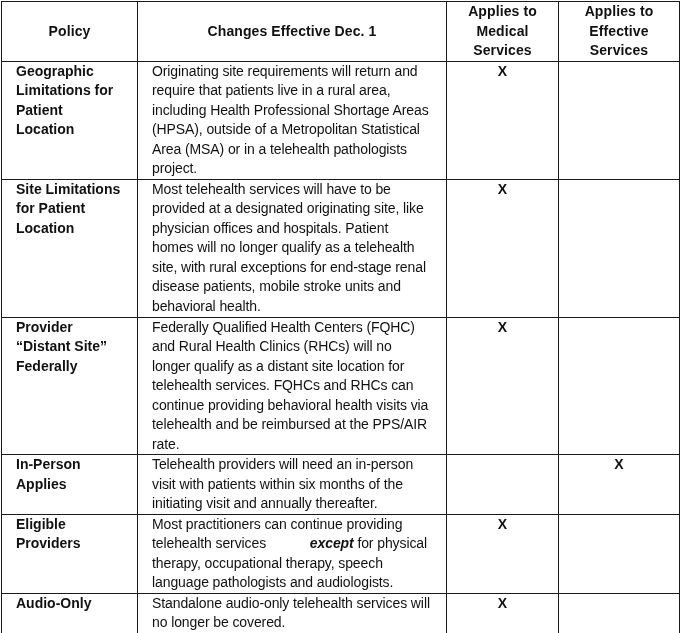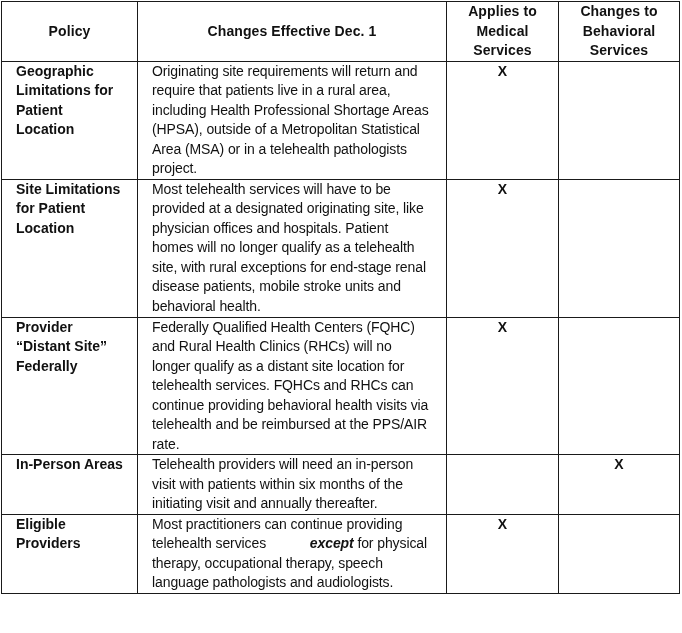--- a/index.html
+++ b/index.html
@@ -49,21 +49,21 @@
     <col class="c1">
       <col class="c2">
       <col class="c3">
       <col class="c4">
   </colgroup>
   <thead>
     <tr>
       <th>Policy</th>
       <th>Changes Effective Dec. 1</th>
       <th>Applies to Medical Services</th>
-      <th>Changes to Behavioral Services</th>
+      <th>Applies to Effective Services</th>
     </tr>
   </thead>
   <tbody>
     <tr class="r1">
       <td class="policy">Geographic Limitations for Patient Location</td>
       <td class="change">Originating site requirements will return and require that patients live in a rural area, including Health Professional Shortage Areas (HPSA), outside of a Metropolitan Statistical Area (MSA) or in a telehealth pathologists project.</td>
       <td class="mark">X</td>
       <td class="mark"></td>
     </tr>
     <tr class="r2">
@@ -72,25 +72,31 @@
       <td class="mark">X</td>
       <td class="mark"></td>
     </tr>
     <tr class="r3">
       <td class="policy">Provider “Distant Site” Federally</td>
       <td class="change">Federally Qualified Health Centers (FQHC) and Rural Health Clinics (RHCs) will no longer qualify as a distant site location for telehealth services. FQHCs and RHCs can continue providing behavioral health visits via telehealth and be reimbursed at the PPS/AIR rate.</td>
       <td class="mark">X</td>
       <td class="mark"></td>
     </tr>
     <tr class="r4">
-      <td class="policy">In-Person Areas</td>
+      <td class="policy">In-Person Applies</td>
       <td class="change">Telehealth providers will need an in-person visit with patients within six months of the initiating visit and annually thereafter.</td>
       <td class="mark"></td>
       <td class="mark">X</td>
     </tr>
     <tr class="r5">
       <td class="policy">Eligible Providers</td>
       <td class="change"><span>Most practitioners can continue providing telehealth services </span><em class="emph">except</em><span> for physical therapy, occupational therapy, speech language pathologists and audiologists.</span></td>
       <td class="mark">X</td>
       <td class="mark"></td>
     </tr>
+    <tr class="r6">
+      <td class="policy">Audio-Only</td>
+      <td class="change">Standalone audio-only telehealth services will no longer be covered.</td>
+      <td class="mark">X</td>
+      <td class="mark"></td>
+    </tr>
   </tbody>
 </table>
 
 </body></html>

